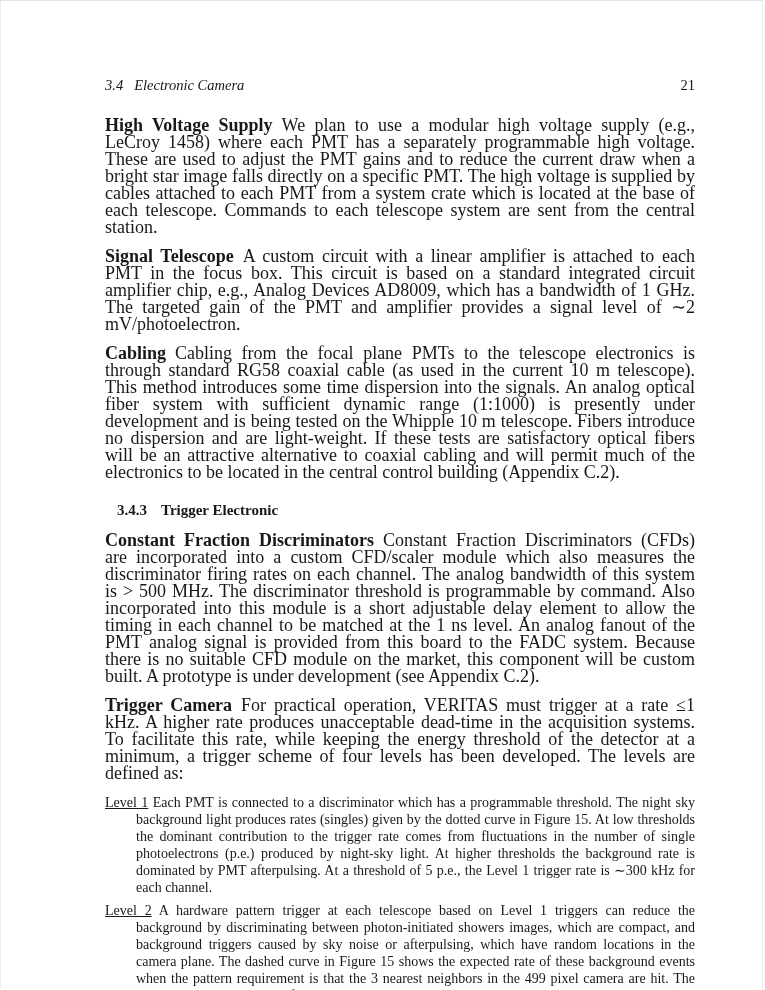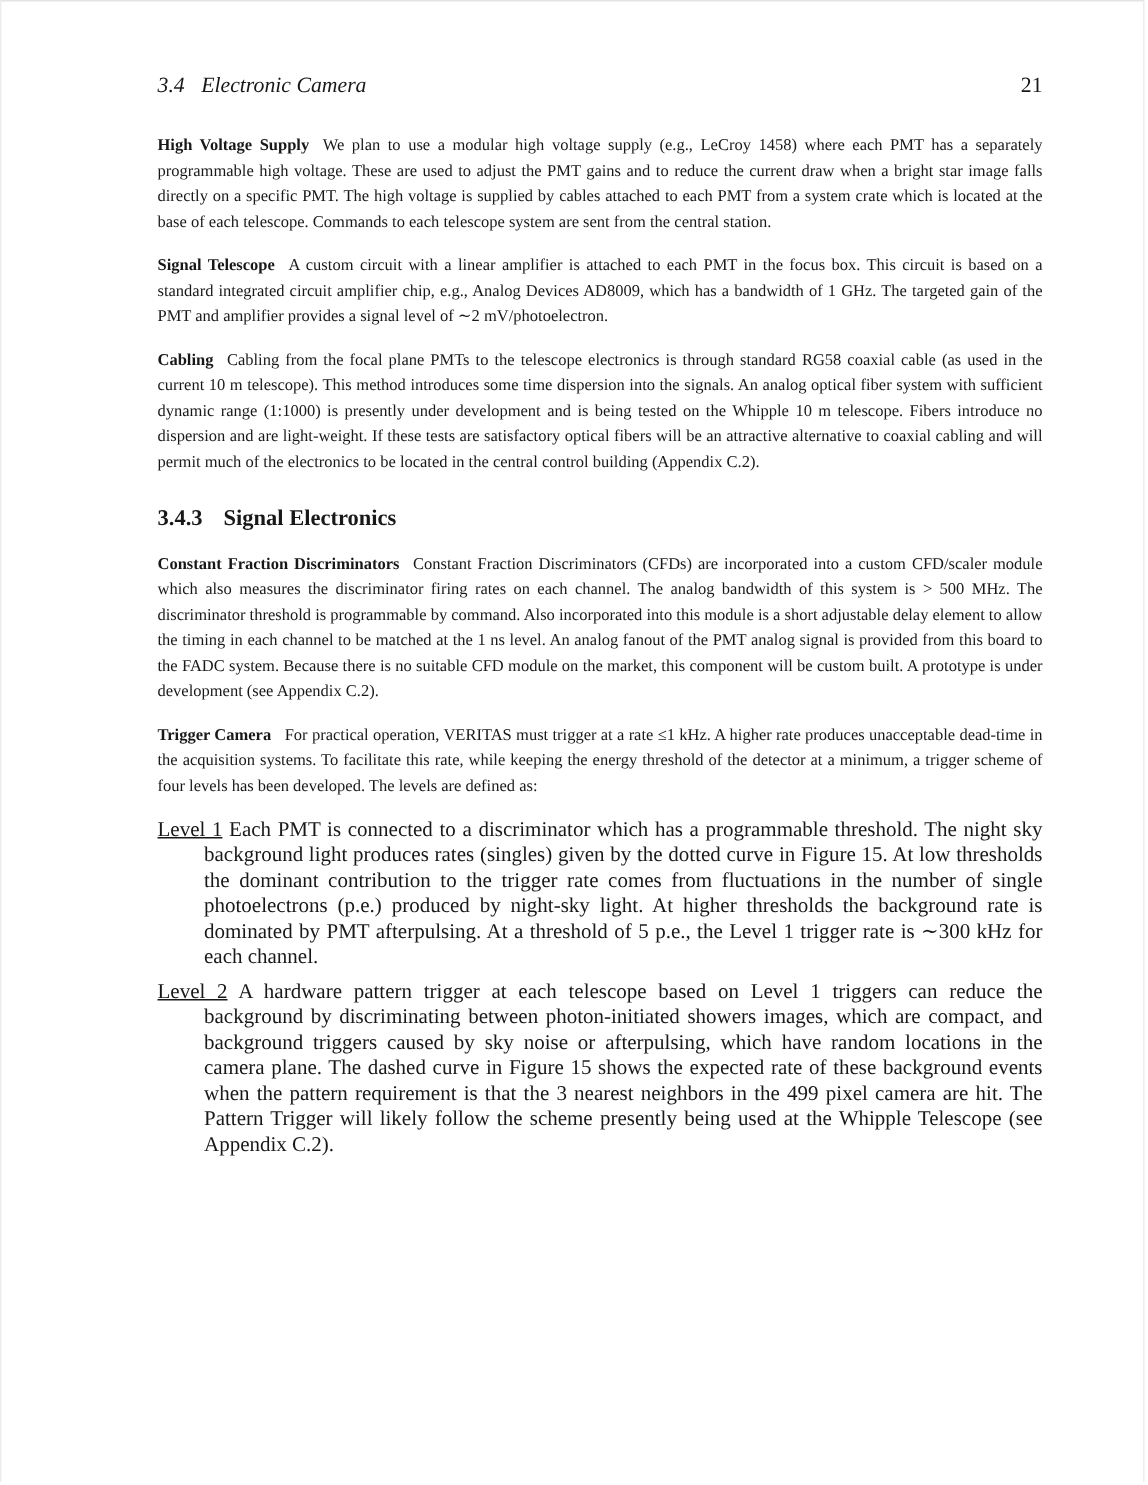--- a/index.html
+++ b/index.html
@@ -39,38 +39,40 @@
   }
   .running-head .sec {
     font-style: italic;
   }
   .running-head .sec .sec-num {
     margin-right: 11px;
   }
   .pagenum {
     font-style: normal;
     font-size: 14.5px;
+    margin-top: 28px;
   }
   p.para {
-    font-size: 11px;
+    font-size: 18px;
     line-height: 17px;
     text-align: justify;
     margin: 0 0 12px 0;
   }
   .runin {
     font-weight: bold;
     margin-right: 9px;
   }
   .subsection {
     font-weight: bold;
     font-size: 15px;
     margin: 21px 0 13px 0;
   }
   .subsection .sub-num {
     margin-right: 14px;
+    margin-left: 12px;
   }
   p.levelitem {
     font-size: 14px;
     line-height: 17px;
     text-align: justify;
     margin: 0 0 6px 0;
     padding-left: 31px;
     text-indent: -31px;
   }
   .level-label {
@@ -93,21 +95,21 @@
       <span class="pagenum">21</span>
     </div>
 
     <p class="para"><b class="runin">High Voltage Supply</b><span>We plan to use a modular high voltage supply (e.g., LeCroy 1458) where each PMT has a separately programmable high voltage. These are used to adjust the PMT gains and to reduce the current draw when a bright star image falls directly on a specific PMT. The high voltage is supplied by cables attached to each PMT from a system crate which is located at the base of each telescope. Commands to each telescope system are sent from the central station.</span></p>
 
     <p class="para"><b class="runin">Signal Telescope</b><span>A custom circuit with a linear amplifier is attached to each PMT in the focus box. This circuit is based on a standard integrated circuit amplifier chip, e.g., Analog Devices AD8009, which has a bandwidth of 1 GHz. The targeted gain of the PMT and amplifier provides a signal level of ∼2 mV/photoelectron.</span></p>
 
     <p class="para"><b class="runin">Cabling</b><span>Cabling from the focal plane PMTs to the telescope electronics is through standard RG58 coaxial cable (as used in the current 10 m telescope). This method introduces some time dispersion into the signals. An analog optical fiber system with sufficient dynamic range (1:1000) is presently under development and is being tested on the Whipple 10 m telescope. Fibers introduce no dispersion and are light-weight. If these tests are satisfactory optical fibers will be an attractive alternative to coaxial cabling and will permit much of the electronics to be located in the central control building (Appendix C.2).</span></p>
 
     <div class="subsection">
-      <span class="sub-num">3.4.3</span><span>Signal Electronics</span>
+      <span class="sub-num">3.4.3</span><span>Trigger Electronic</span>
     </div>
 
     <p class="para"><b class="runin">Constant Fraction Discriminators</b><span>Constant Fraction Discriminators (CFDs) are incorporated into a custom CFD/scaler module which also measures the discriminator firing rates on each channel. The analog bandwidth of this system is &gt; 500 MHz. The discriminator threshold is programmable by command. Also incorporated into this module is a short adjustable delay element to allow the timing in each channel to be matched at the 1 ns level. An analog fanout of the PMT analog signal is provided from this board to the FADC system. Because there is no suitable CFD module on the market, this component will be custom built. A prototype is under development (see Appendix C.2).</span></p>
 
     <p class="para trigger-para"><b class="runin">Trigger Camera</b><span>For practical operation, VERITAS must trigger at a rate ≤1 kHz. A higher rate produces unacceptable dead-time in the acquisition systems. To facilitate this rate, while keeping the energy threshold of the detector at a minimum, a trigger scheme of four levels has been developed. The levels are defined as:</span></p>
 
     <p class="levelitem"><span class="level-label">Level 1</span> <span>Each PMT is connected to a discriminator which has a programmable threshold. The night sky background light produces rates (singles) given by the dotted curve in Figure 15. At low thresholds the dominant contribution to the trigger rate comes from fluctuations in the number of single photoelectrons (p.e.) produced by night-sky light. At higher thresholds the background rate is dominated by PMT afterpulsing. At a threshold of 5 p.e., the Level 1 trigger rate is ∼300 kHz for each channel.</span></p>
 
     <p class="levelitem"><span class="level-label">Level 2</span> <span>A hardware pattern trigger at each telescope based on Level 1 triggers can reduce the background by discriminating between photon-initiated showers images, which are compact, and background triggers caused by sky noise or afterpulsing, which have random locations in the camera plane. The dashed curve in Figure 15 shows the expected rate of these background events when the pattern requirement is that the 3 nearest neighbors in the 499 pixel camera are hit. The Pattern Trigger will likely follow the scheme presently being used at the Whipple Telescope (see Appendix C.2).</span></p>
 

